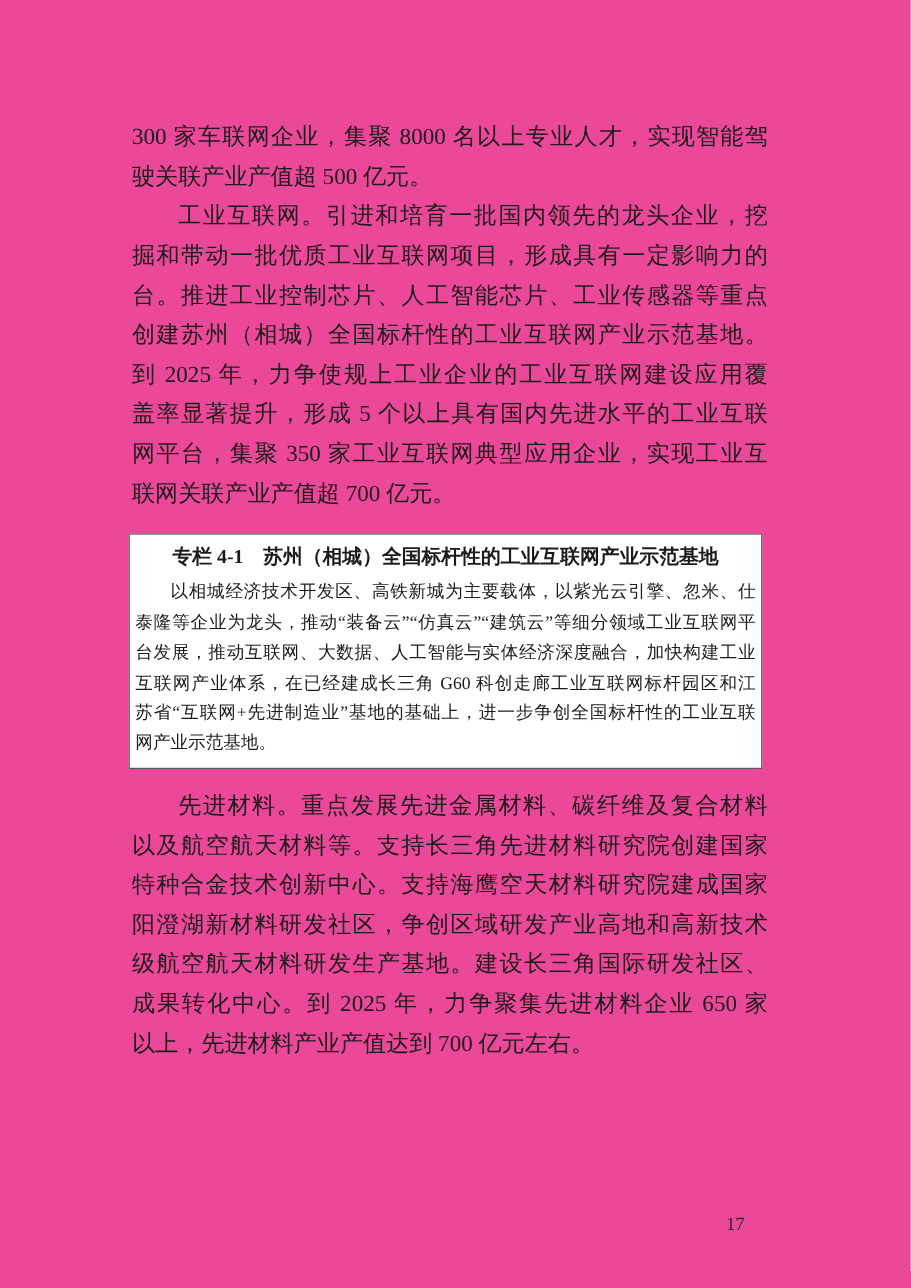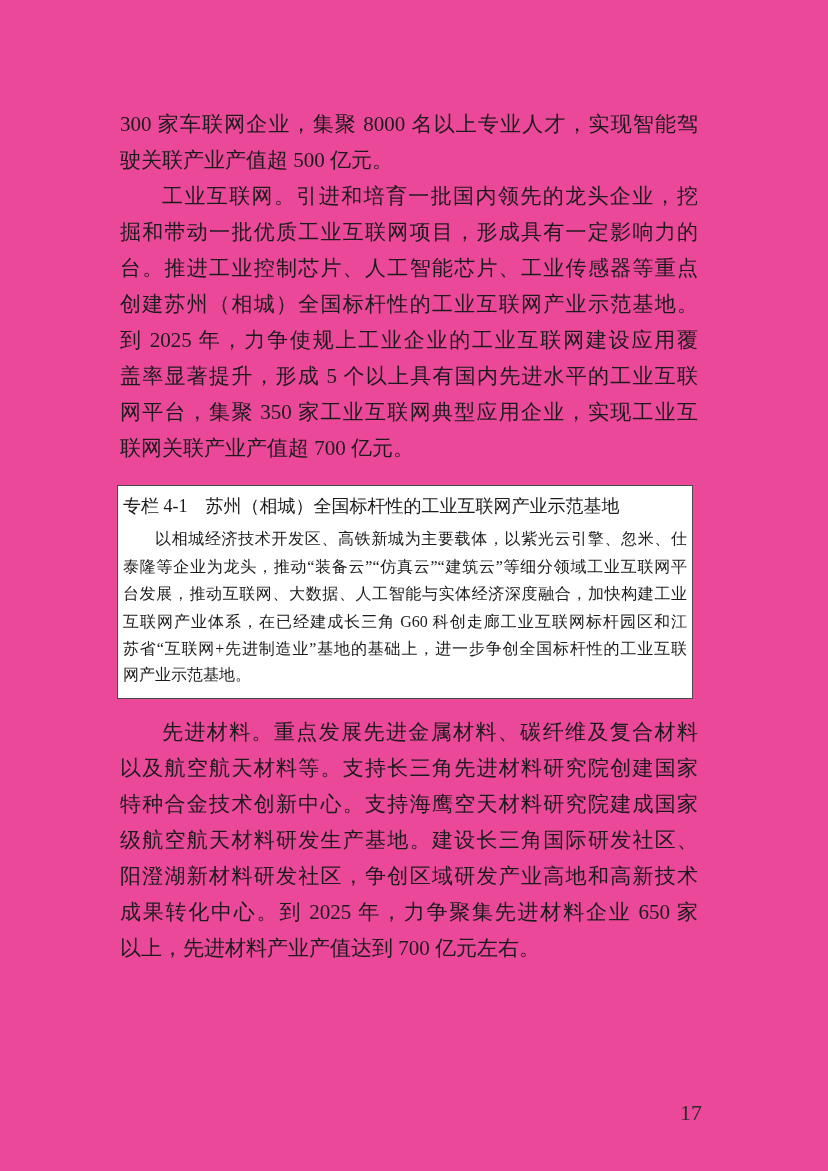--- a/index.html
+++ b/index.html
@@ -45,21 +45,22 @@
     margin-top: 19px;
     width: 576px;
     border: 1.5px solid #4a4a4a;
     padding: 4px 5px 8px 5px;
     background: #ffffff;
   }
   .callout-title {
     font-size: 18px;
     line-height: 32px;
     height: 32px;
-    font-weight: normal;
+    font-weight: bold;
+    text-align: center;
     overflow: hidden;
   }
   .callout-body {
     margin-top: 3px;
   }
   .callout-body .line {
     font-size: 16px;
     line-height: 27.5px;
     height: 27.5px;
     text-align: justify;
@@ -71,24 +72,24 @@
     font-family: Liberation Mono, monospace;
   }
   .callout-body .line.indent {
     text-indent: 2em;
   }
   .para.after-box {
     margin-top: 15px;
   }
   .page-number {
     position: absolute;
-    left: 680px;
+    left: 660px;
     top: 1096px;
     width: 30px;
-    font-size: 22px;
+    font-size: 17px;
     line-height: 34px;
     text-align: left;
     color: #2a2a2a;
   }
 </style>
 </head>
 <body>
 
 <div class="page">
   <div class="content">
@@ -116,21 +117,21 @@
           <div class="line">互联网产业体系，在已经建成长三角 G60 科创走廊工业互联网标杆园区和江</div>
           <div class="line">苏省“互联网+先进制造业”基地的基础上，进一步争创全国标杆性的工业互联</div>
           <div class="line last">网产业示范基地。</div>
         </div>
     </div>
 
     <div class="para after-box" id="para-2">
         <div class="line indent"><span class="lead">先进材料。</span>重点发展先进金属材料、碳纤维及复合材料</div>
         <div class="line">以及航空航天材料等。支持长三角先进材料研究院创建国家</div>
         <div class="line">特种合金技术创新中心。支持海鹰空天材料研究院建成国家</div>
+        <div class="line">阳澄湖新材料研发社区，争创区域研发产业高地和高新技术</div>
         <div class="line">级航空航天材料研发生产基地。建设长三角国际研发社区、</div>
-        <div class="line">阳澄湖新材料研发社区，争创区域研发产业高地和高新技术</div>
         <div class="line">成果转化中心。到 2025 年，力争聚集先进材料企业 650 家</div>
         <div class="line last">以上，先进材料产业产值达到 700 亿元左右。</div>
       </div>
   </div>
 
   <div class="page-number">17</div>
 </div>
 
 </body></html>

